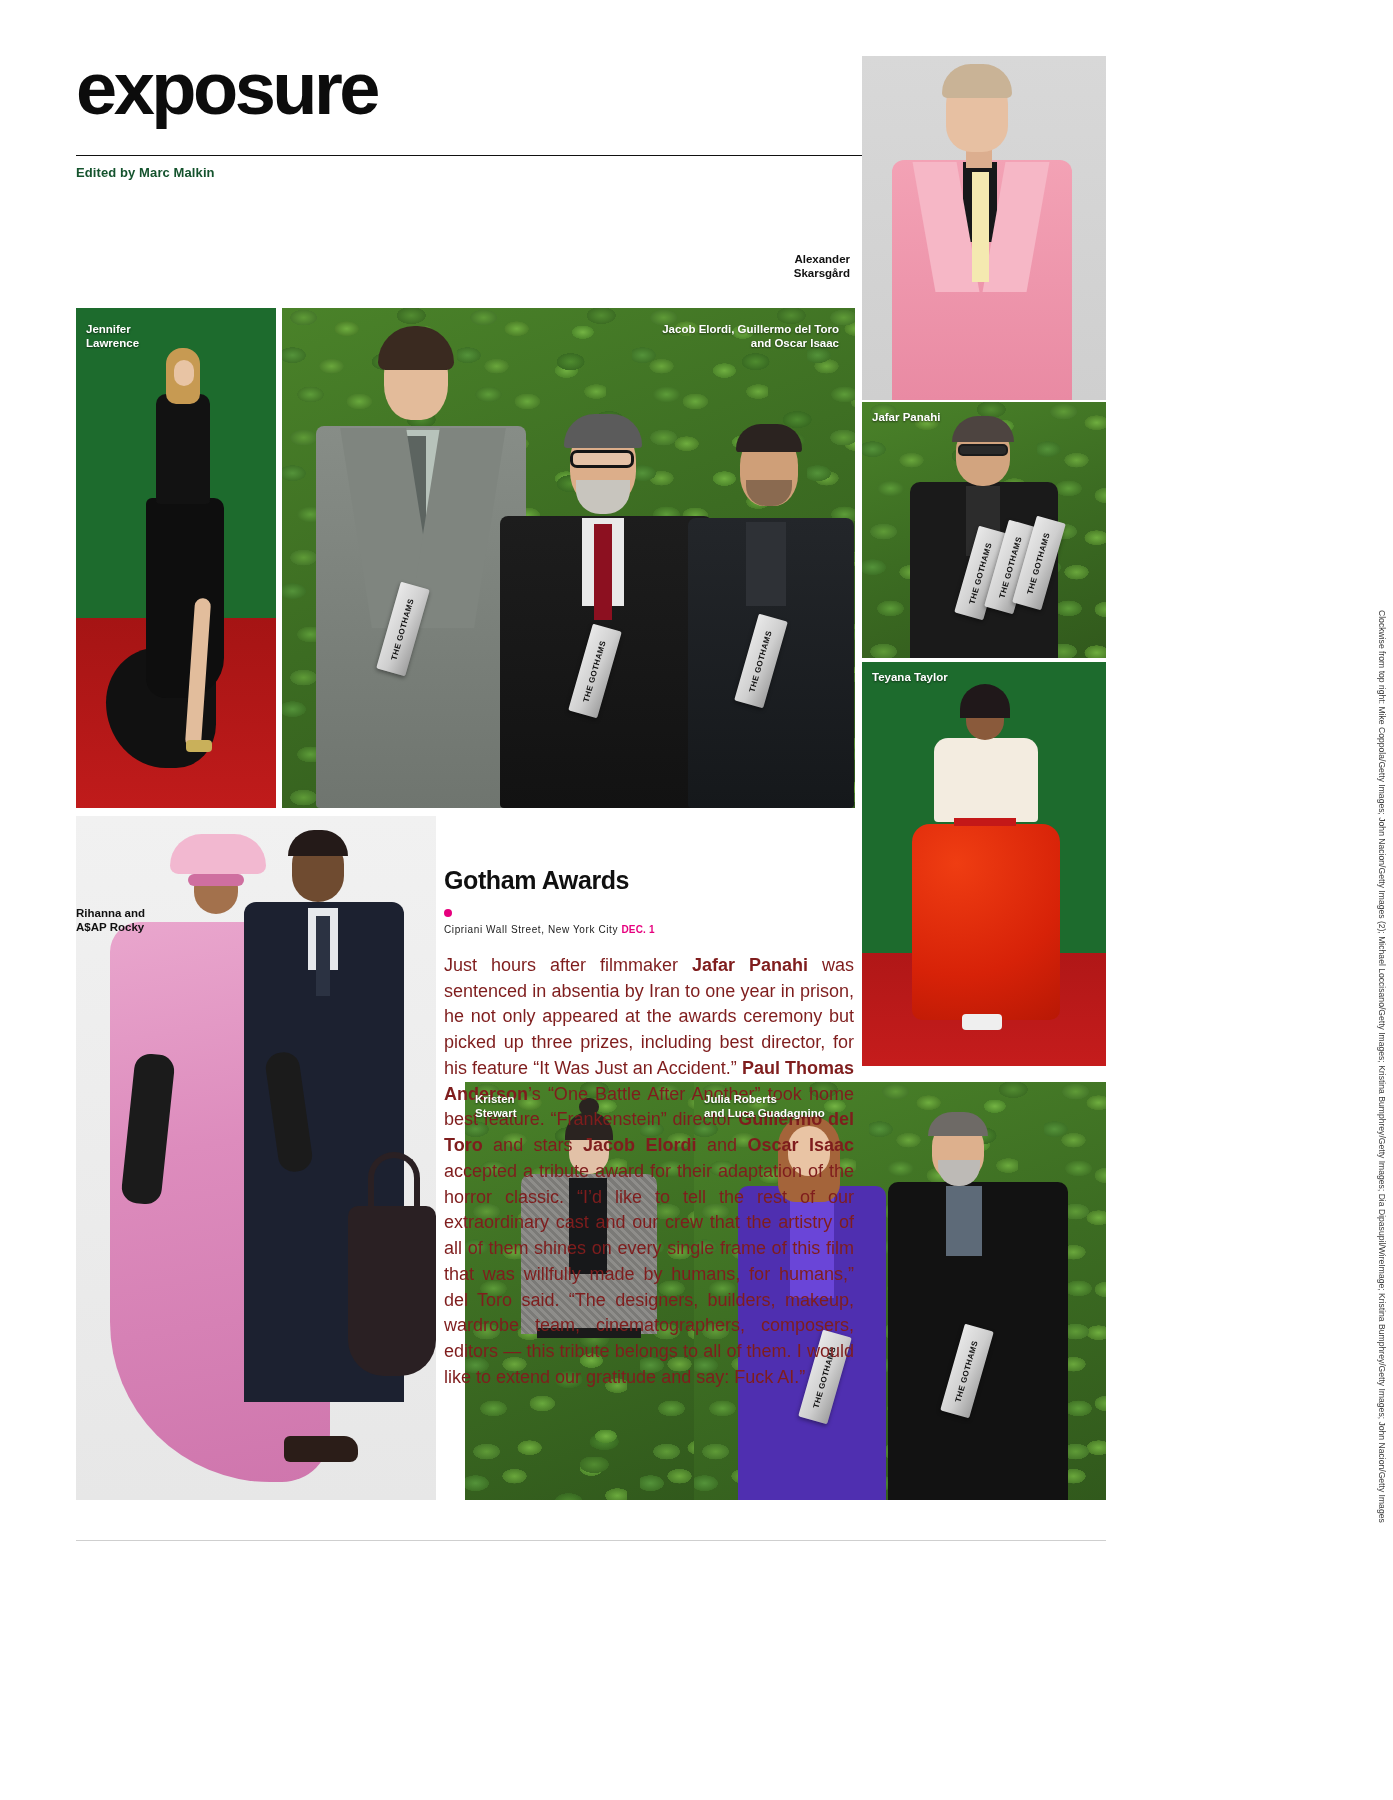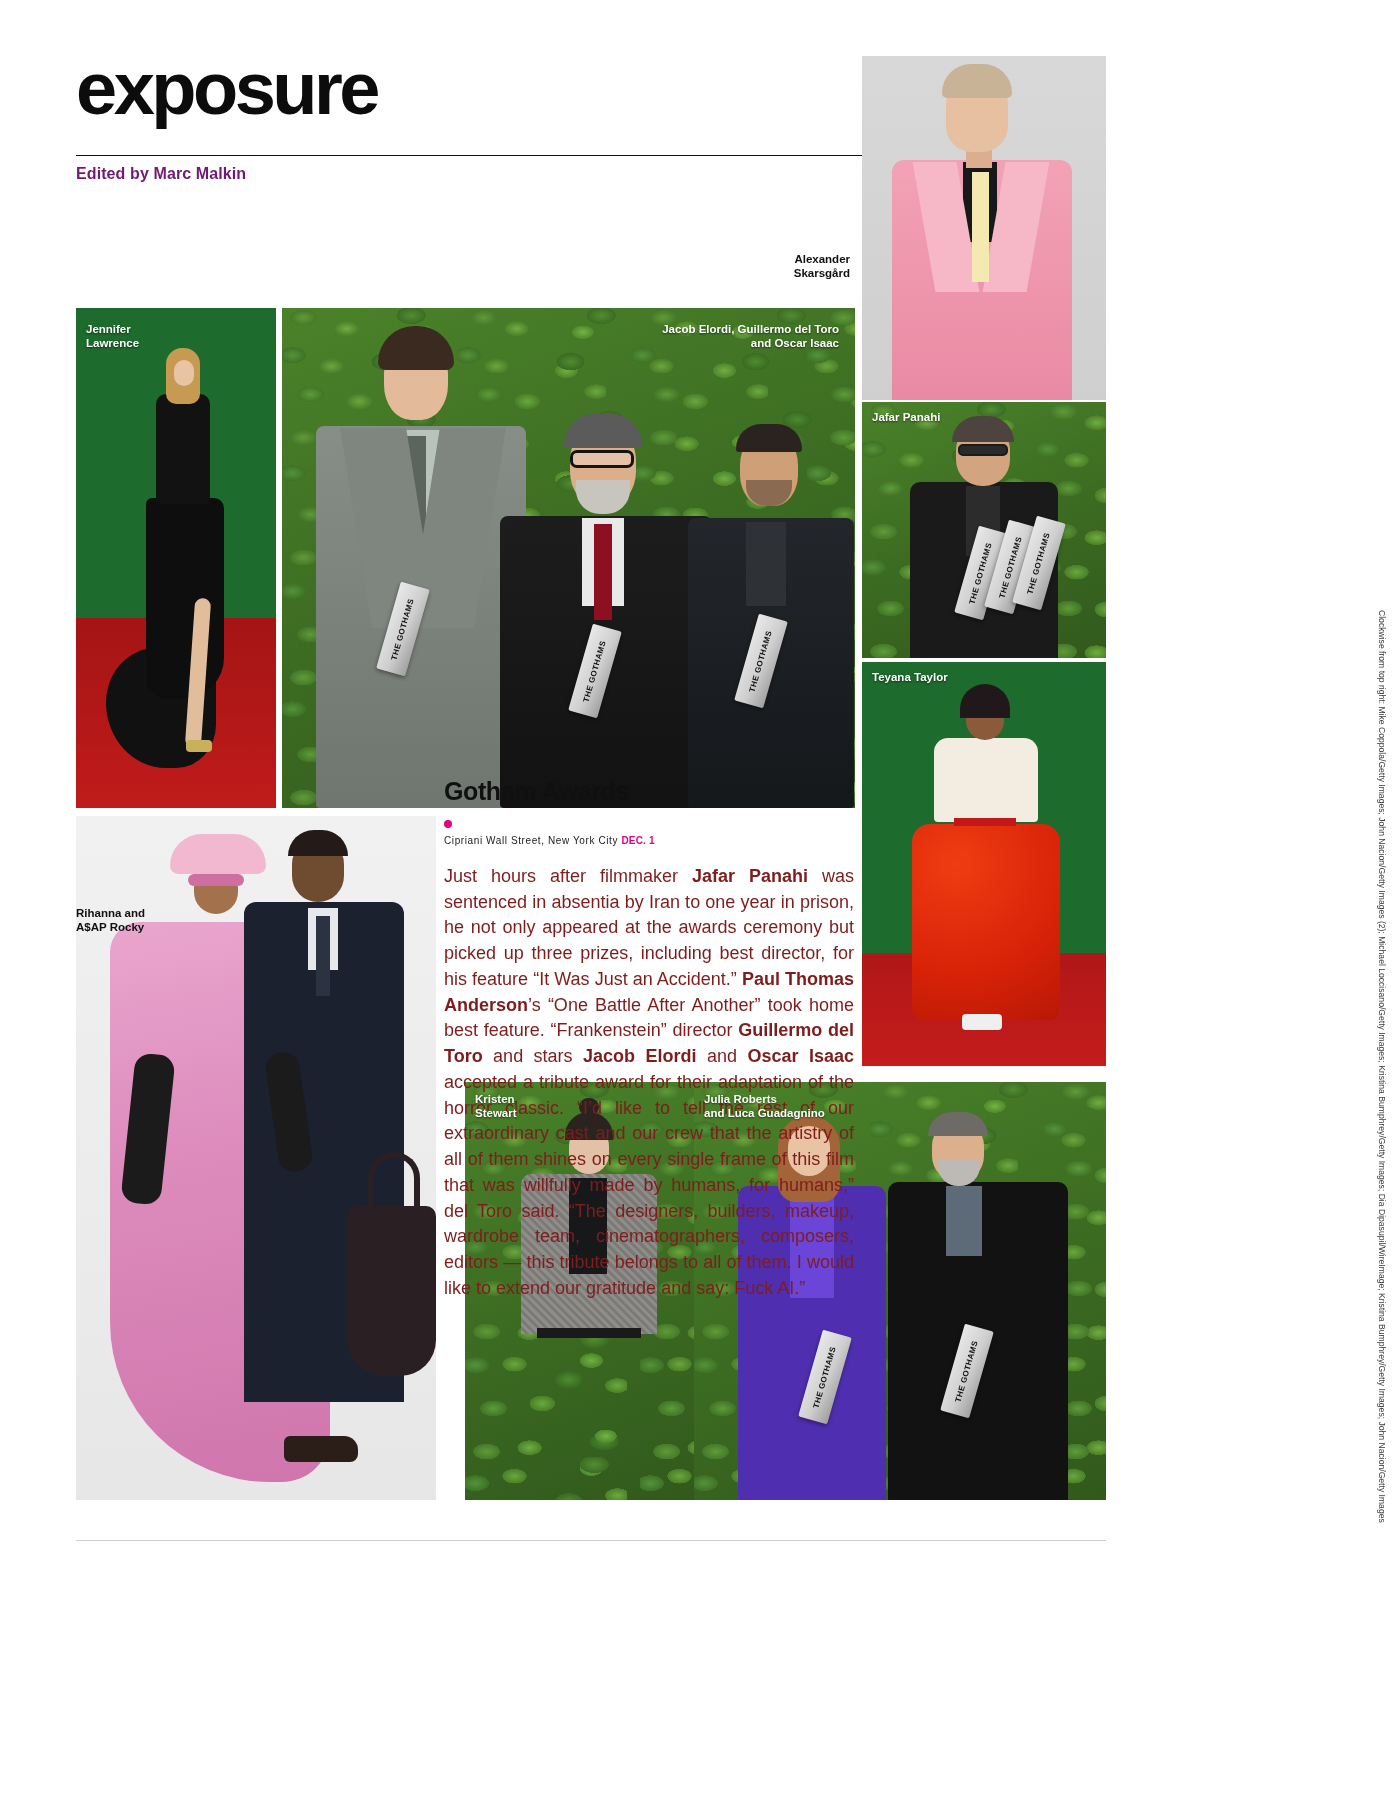--- a/index.html
+++ b/index.html
@@ -35,23 +35,23 @@
     left: 76px;
     top: 155px;
     width: 1030px;
     height: 1px;
     background: #111;
   }
   .masthead-editor {
     position: absolute;
     left: 76px;
     top: 165px;
-    font-size: 16px;
+    font-size: 13px;
     font-weight: 700;
-    color: #701a75;
+    color: #14532d;
     letter-spacing: 0.1px;
   }
 
   
   .photo {
     position: absolute;
     overflow: hidden;
   }
   .hedge {
     background:
@@ -193,21 +193,21 @@
   .jr-hair { position:absolute; left:84px; top:34px; width:62px; height:86px; background:#a4643a; border-radius:30px 30px 18px 18px; }
   .jr-suit { position:absolute; left:44px; top:104px; width:148px; height:314px; background:#4f2fb0; border-radius:10px 10px 0 0; }
   .jr-lapel { position:absolute; left:96px; top:106px; width:44px; height:110px; background:#6a45d8; }
   .lg-head { position:absolute; left:238px; top:38px; width:52px; height:62px; background:#ddb08d; border-radius:26px; }
   .lg-hair { position:absolute; left:234px; top:30px; width:60px; height:24px; background:#6e6a66; border-radius:30px 30px 0 0; }
   .lg-beard { position:absolute; left:244px; top:78px; width:42px; height:26px; background:#bdbab6; border-radius:0 0 20px 20px; }
   .lg-suit { position:absolute; left:194px; top:100px; width:180px; height:318px; background:#121212; border-radius:10px 10px 0 0; }
   .lg-shirt { position:absolute; left:252px; top:104px; width:36px; height:70px; background:#5d6a78; }
 
   
-  .article { position: absolute; left: 444px; top: 777px; width: 410px; }
+  .article { position: absolute; left: 444px; top: 866px; width: 410px; }
   .article-title {
     font-size: 25px; font-weight: 700; margin: 0 0 14px 0; letter-spacing: -0.4px; color:#101010;
   }
   .article-dot {
     width: 8px; height: 8px; border-radius: 50%; background: #e6007e; margin-bottom: 7px;
   }
   .article-venue {
     font-size: 10px; letter-spacing: 0.6px; color: #1a1a1a; margin-bottom: 10px;
   }
   .article-venue .date { color: #e6007e; font-weight: 700; letter-spacing: 0.2px; }

